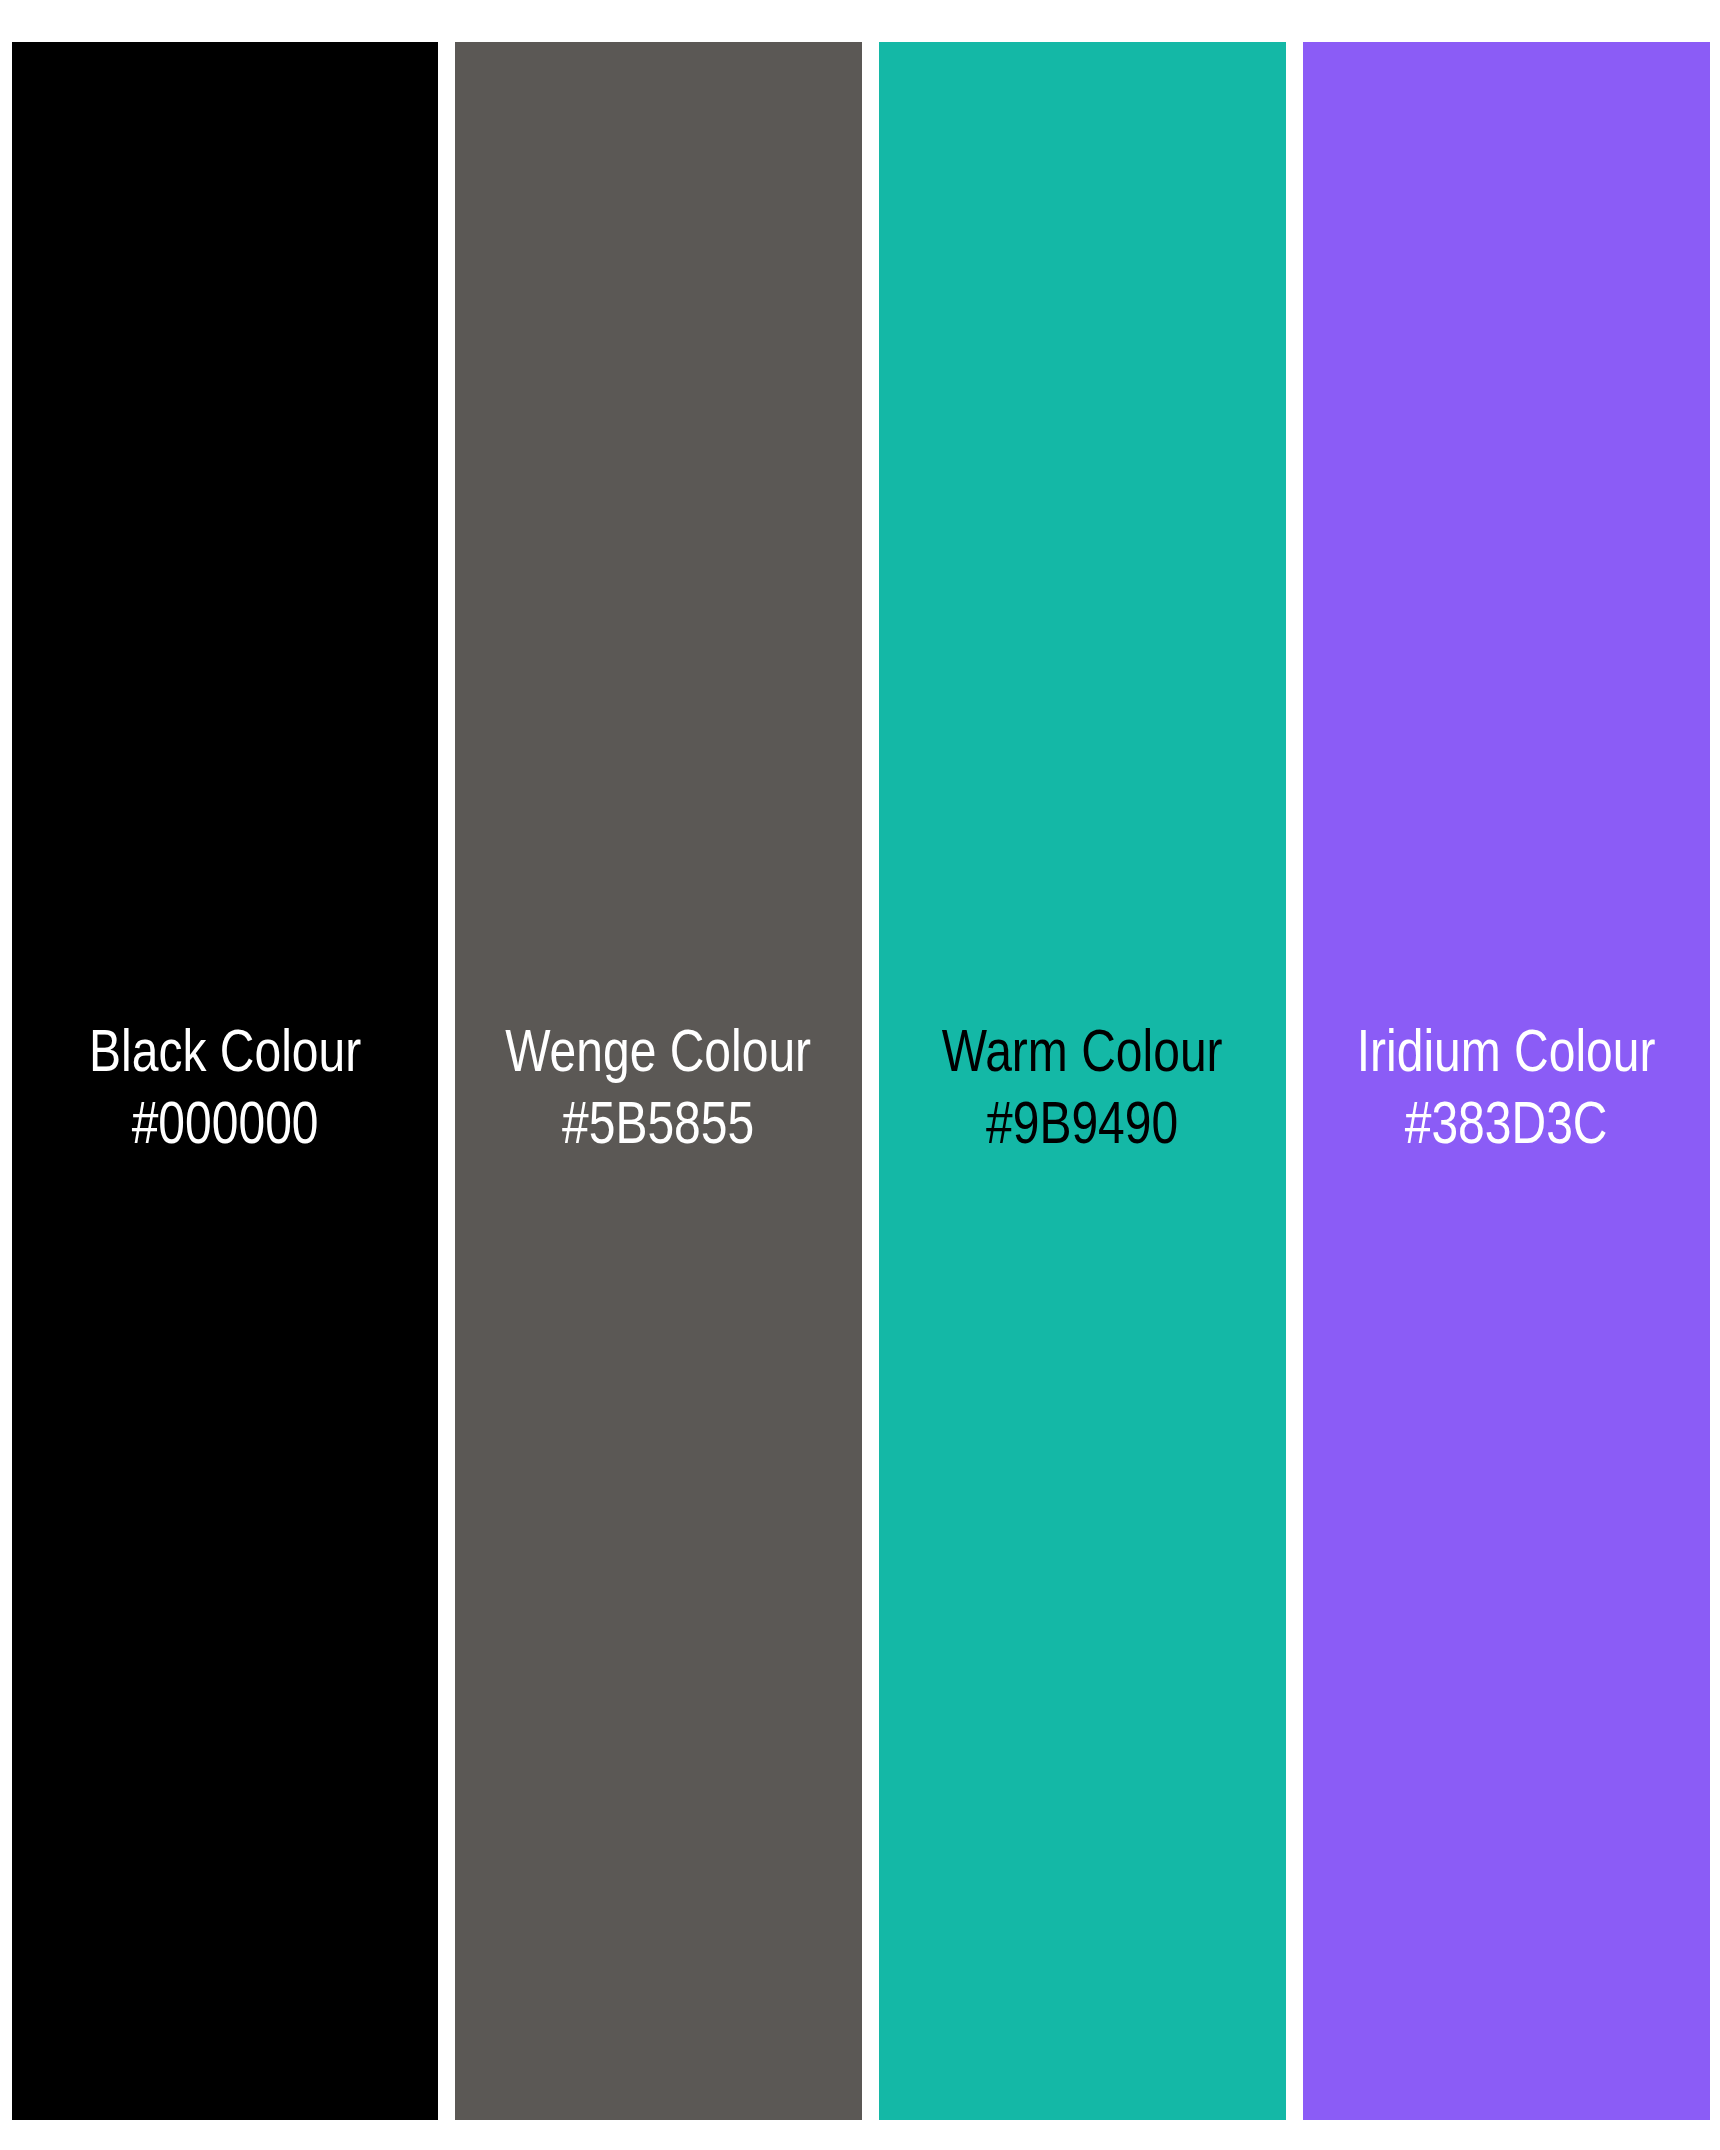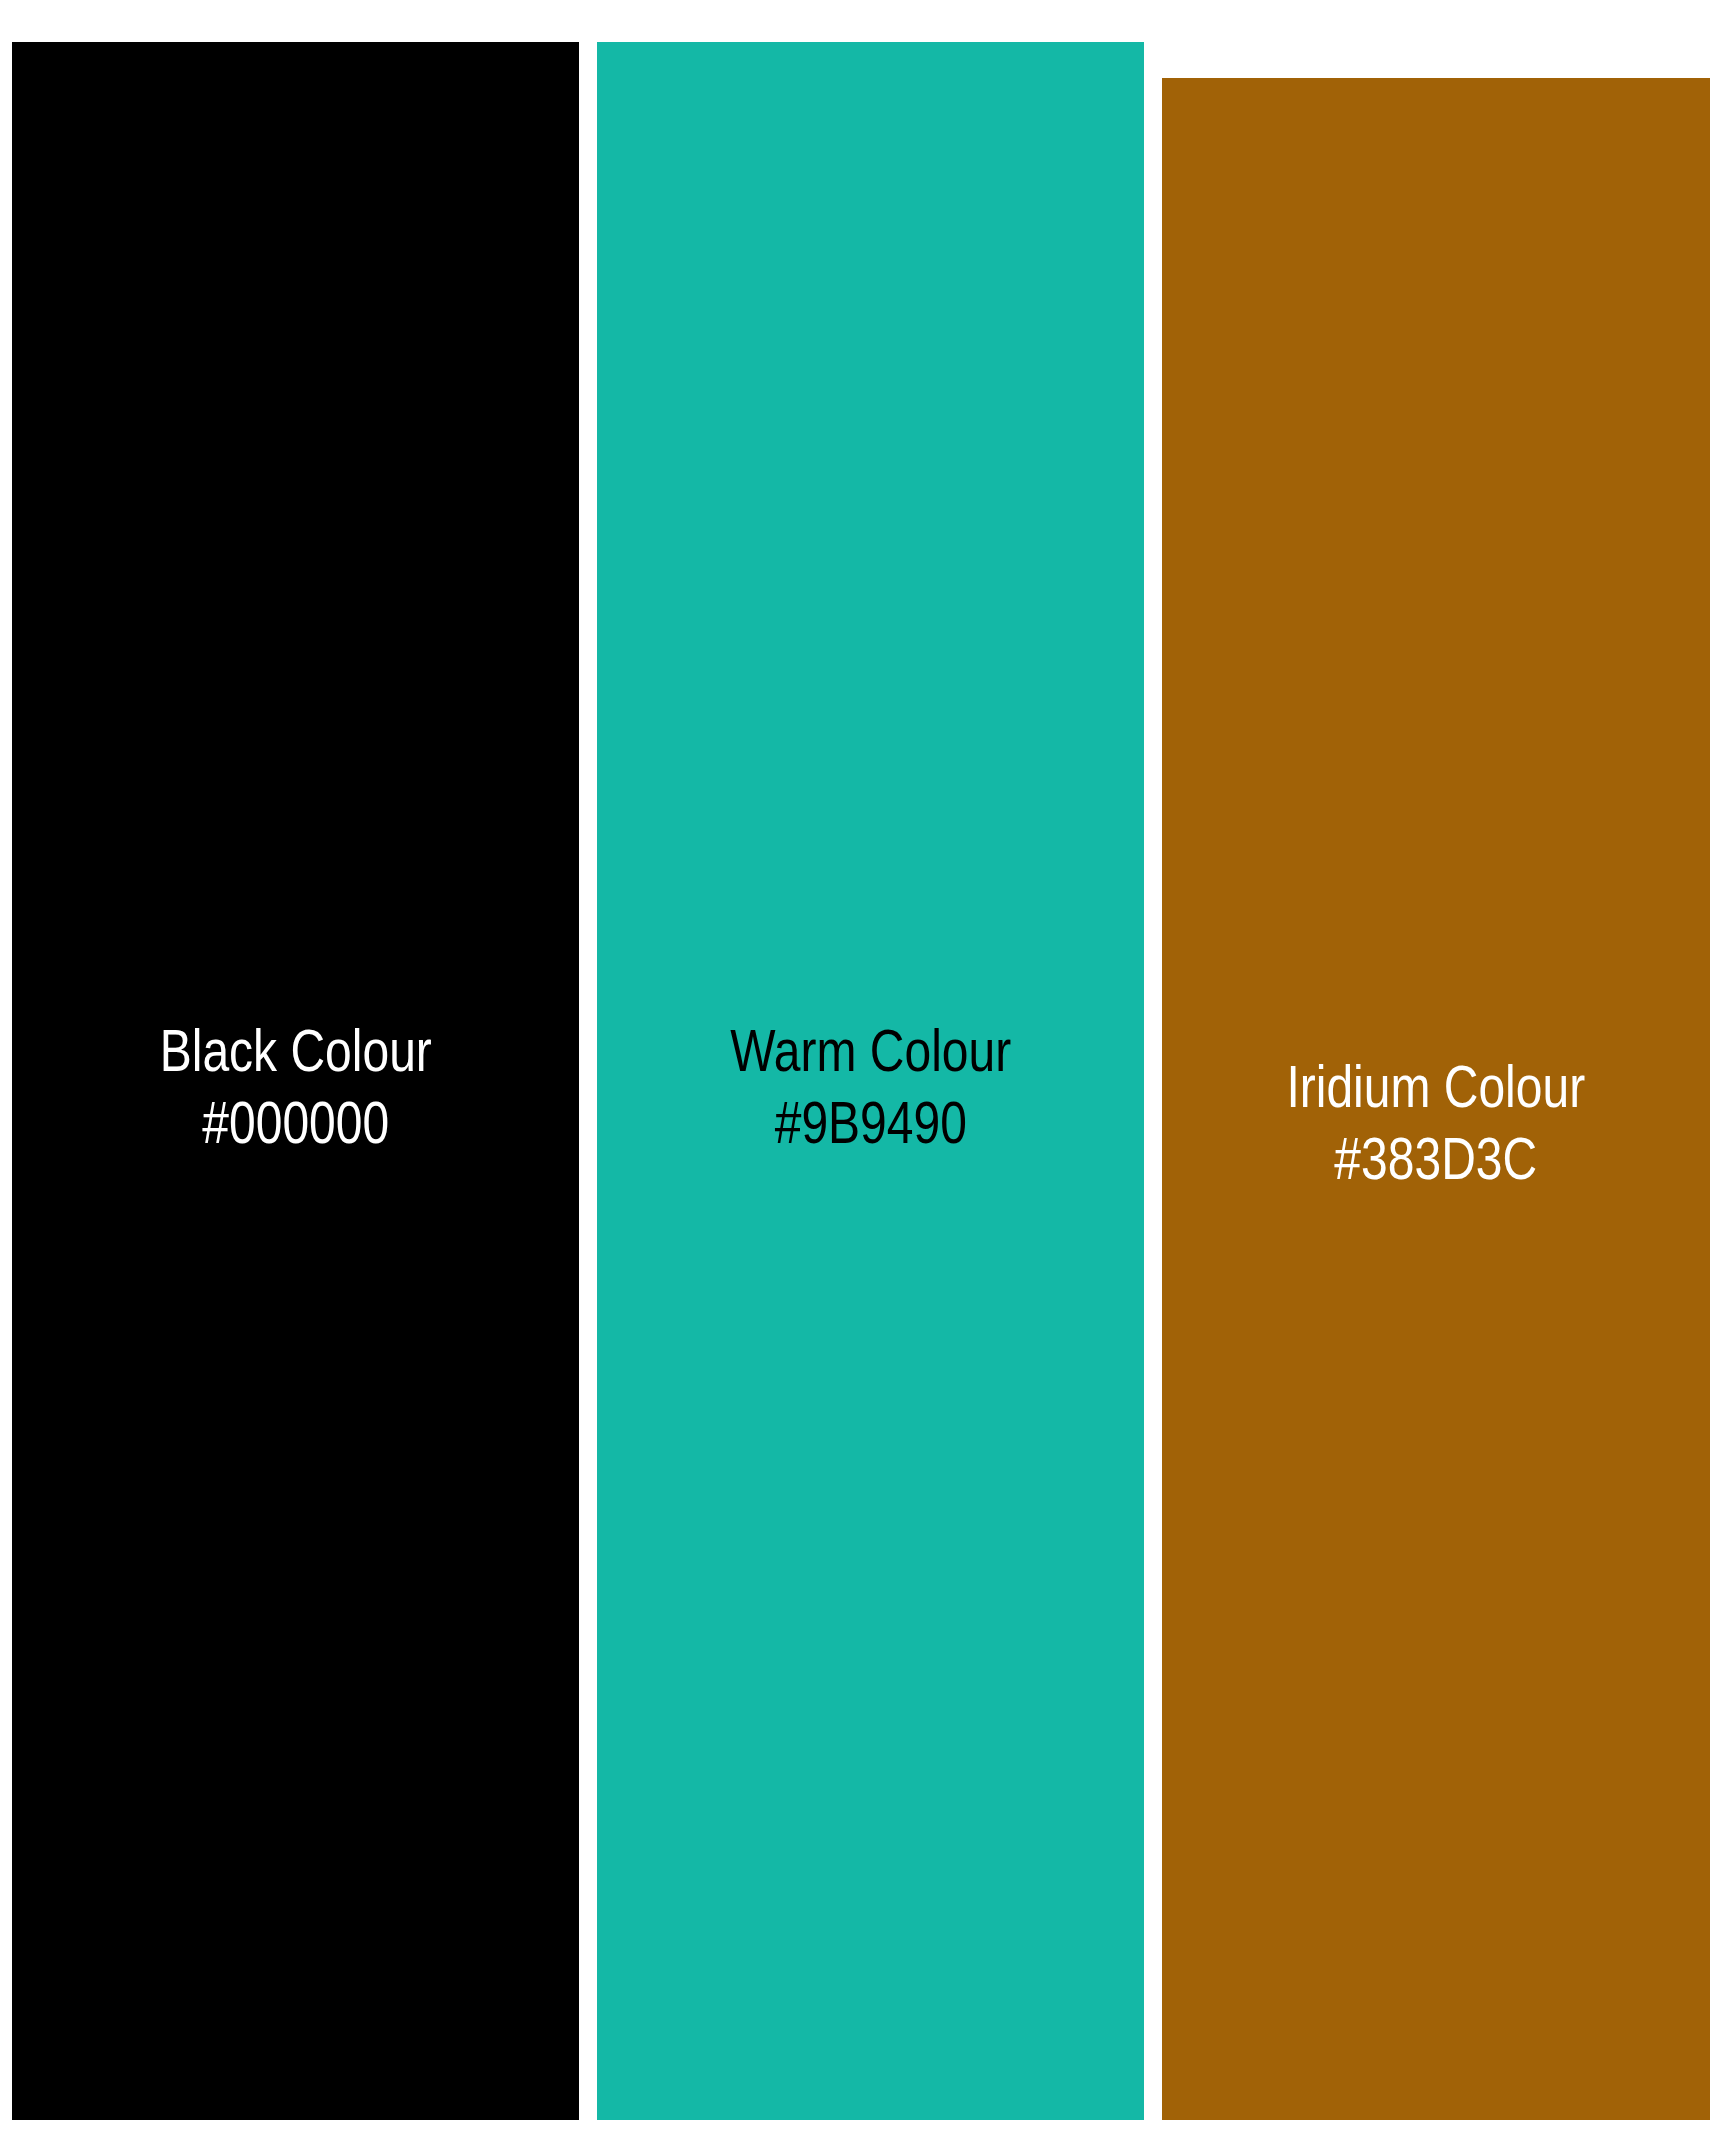--- a/index.html
+++ b/index.html
@@ -64,29 +64,35 @@
 
 <div id="palette">
 
   <div class="swatch" style="background: rgb(0, 0, 0); padding-left: 20px;">
     <div class="swatch-label" style="color: rgb(255, 255, 255);">
       <span class="swatch-name">Black Colour</span>
       <span class="swatch-hex">#000000</span>
     </div>
   </div>
 
+  <div class="swatch" style="background: rgb(91, 88, 85);">
+    <div class="swatch-label" style="color: rgb(255, 255, 255);">
+      <span class="swatch-name">Wenge Colour</span>
+      <span class="swatch-hex">#5B5855</span>
+    </div>
+  </div>
 
   <div class="swatch" style="background: #14b8a6; text-decoration: underline;">
     <div class="swatch-label" style="color: rgb(0, 0, 0);">
       <span class="swatch-name">Warm Colour</span>
       <span class="swatch-hex">#9B9490</span>
     </div>
   </div>
 
-  <div class="swatch" style="background: #a16207; margin-top: 36px;">
+  <div class="swatch" style="background: #8b5cf6;">
     <div class="swatch-label" style="color: rgb(255, 255, 255);">
       <span class="swatch-name">Iridium Colour</span>
       <span class="swatch-hex">#383D3C</span>
     </div>
   </div>
 
 </div>
 
 
 </body></html>

